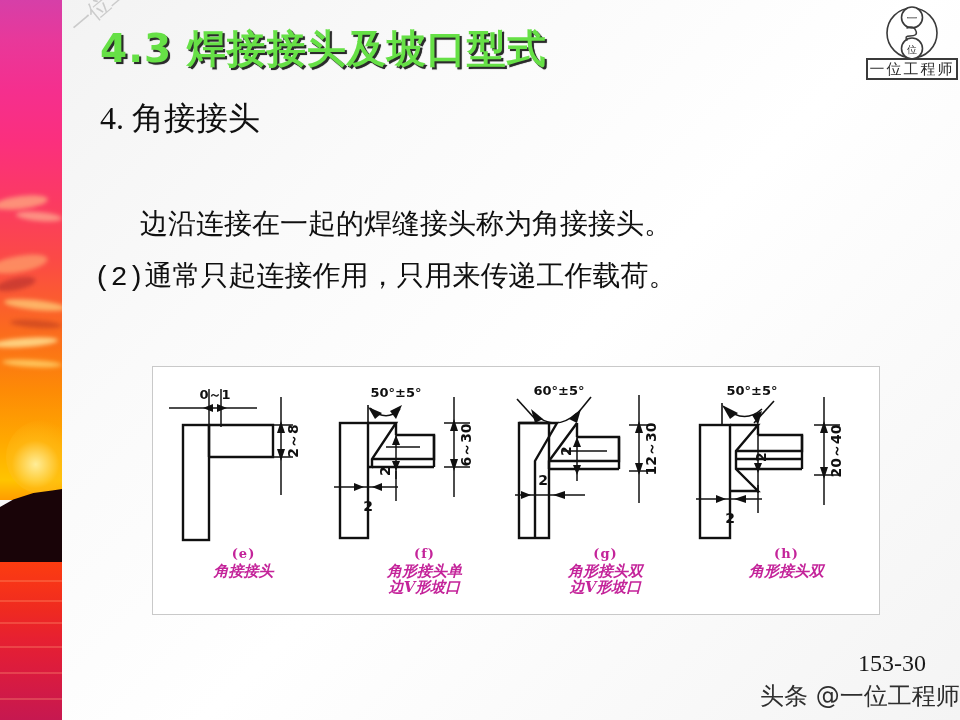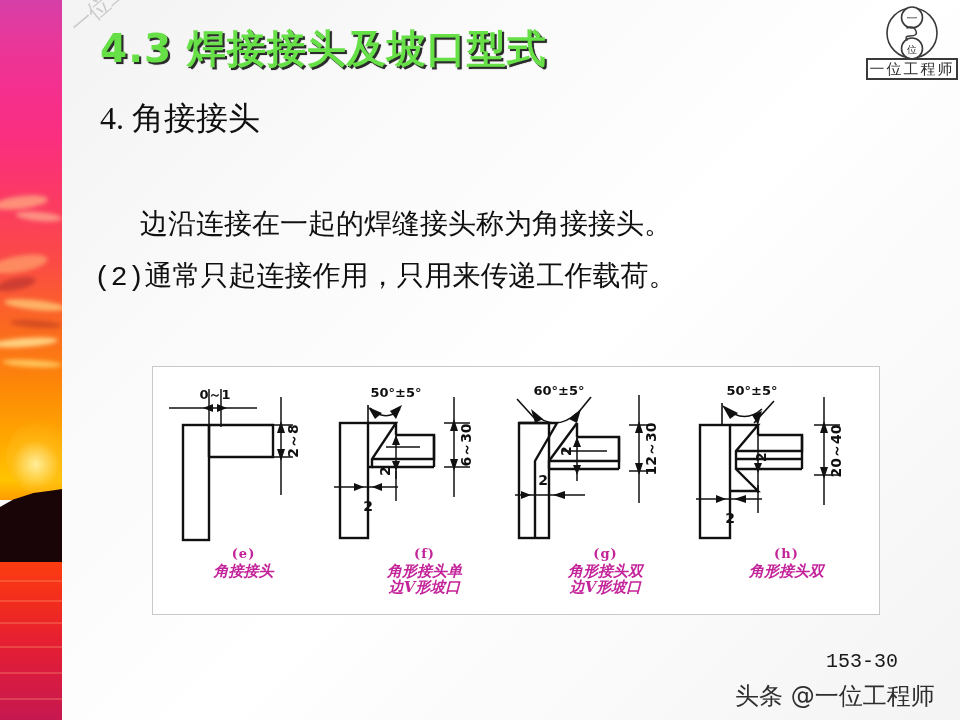--- a/index.html
+++ b/index.html
@@ -181,30 +181,30 @@
     font-size: 15px;
     line-height: 18px;
     color: #2b2b2b;
     letter-spacing: 2px;
     background: #ffffff;
   }
 
   
   #page-number {
     position: absolute;
-    left: 862px; top: 650px;
-    font-family: Liberation Mono, monospace;
-    font-size: 20px;
+    left: 892px; top: 650px;
+    font-family: Liberation Serif, serif;
+    font-size: 24px;
     color: #1a1a1a;
     transform: translateX(-50%);
     white-space: nowrap;
   }
   #footer-watermark {
     position: absolute;
-    left: 735px; top: 680px;
+    left: 760px; top: 680px;
     font-family: "DejaVu Sans", "Liberation Sans", sans-serif;
     font-size: 24px;
     color: #2e2e2e;
     white-space: nowrap;
   }
 
   
   #watermark-diag {
     position: absolute;
     left: 64px; top: 18px;

